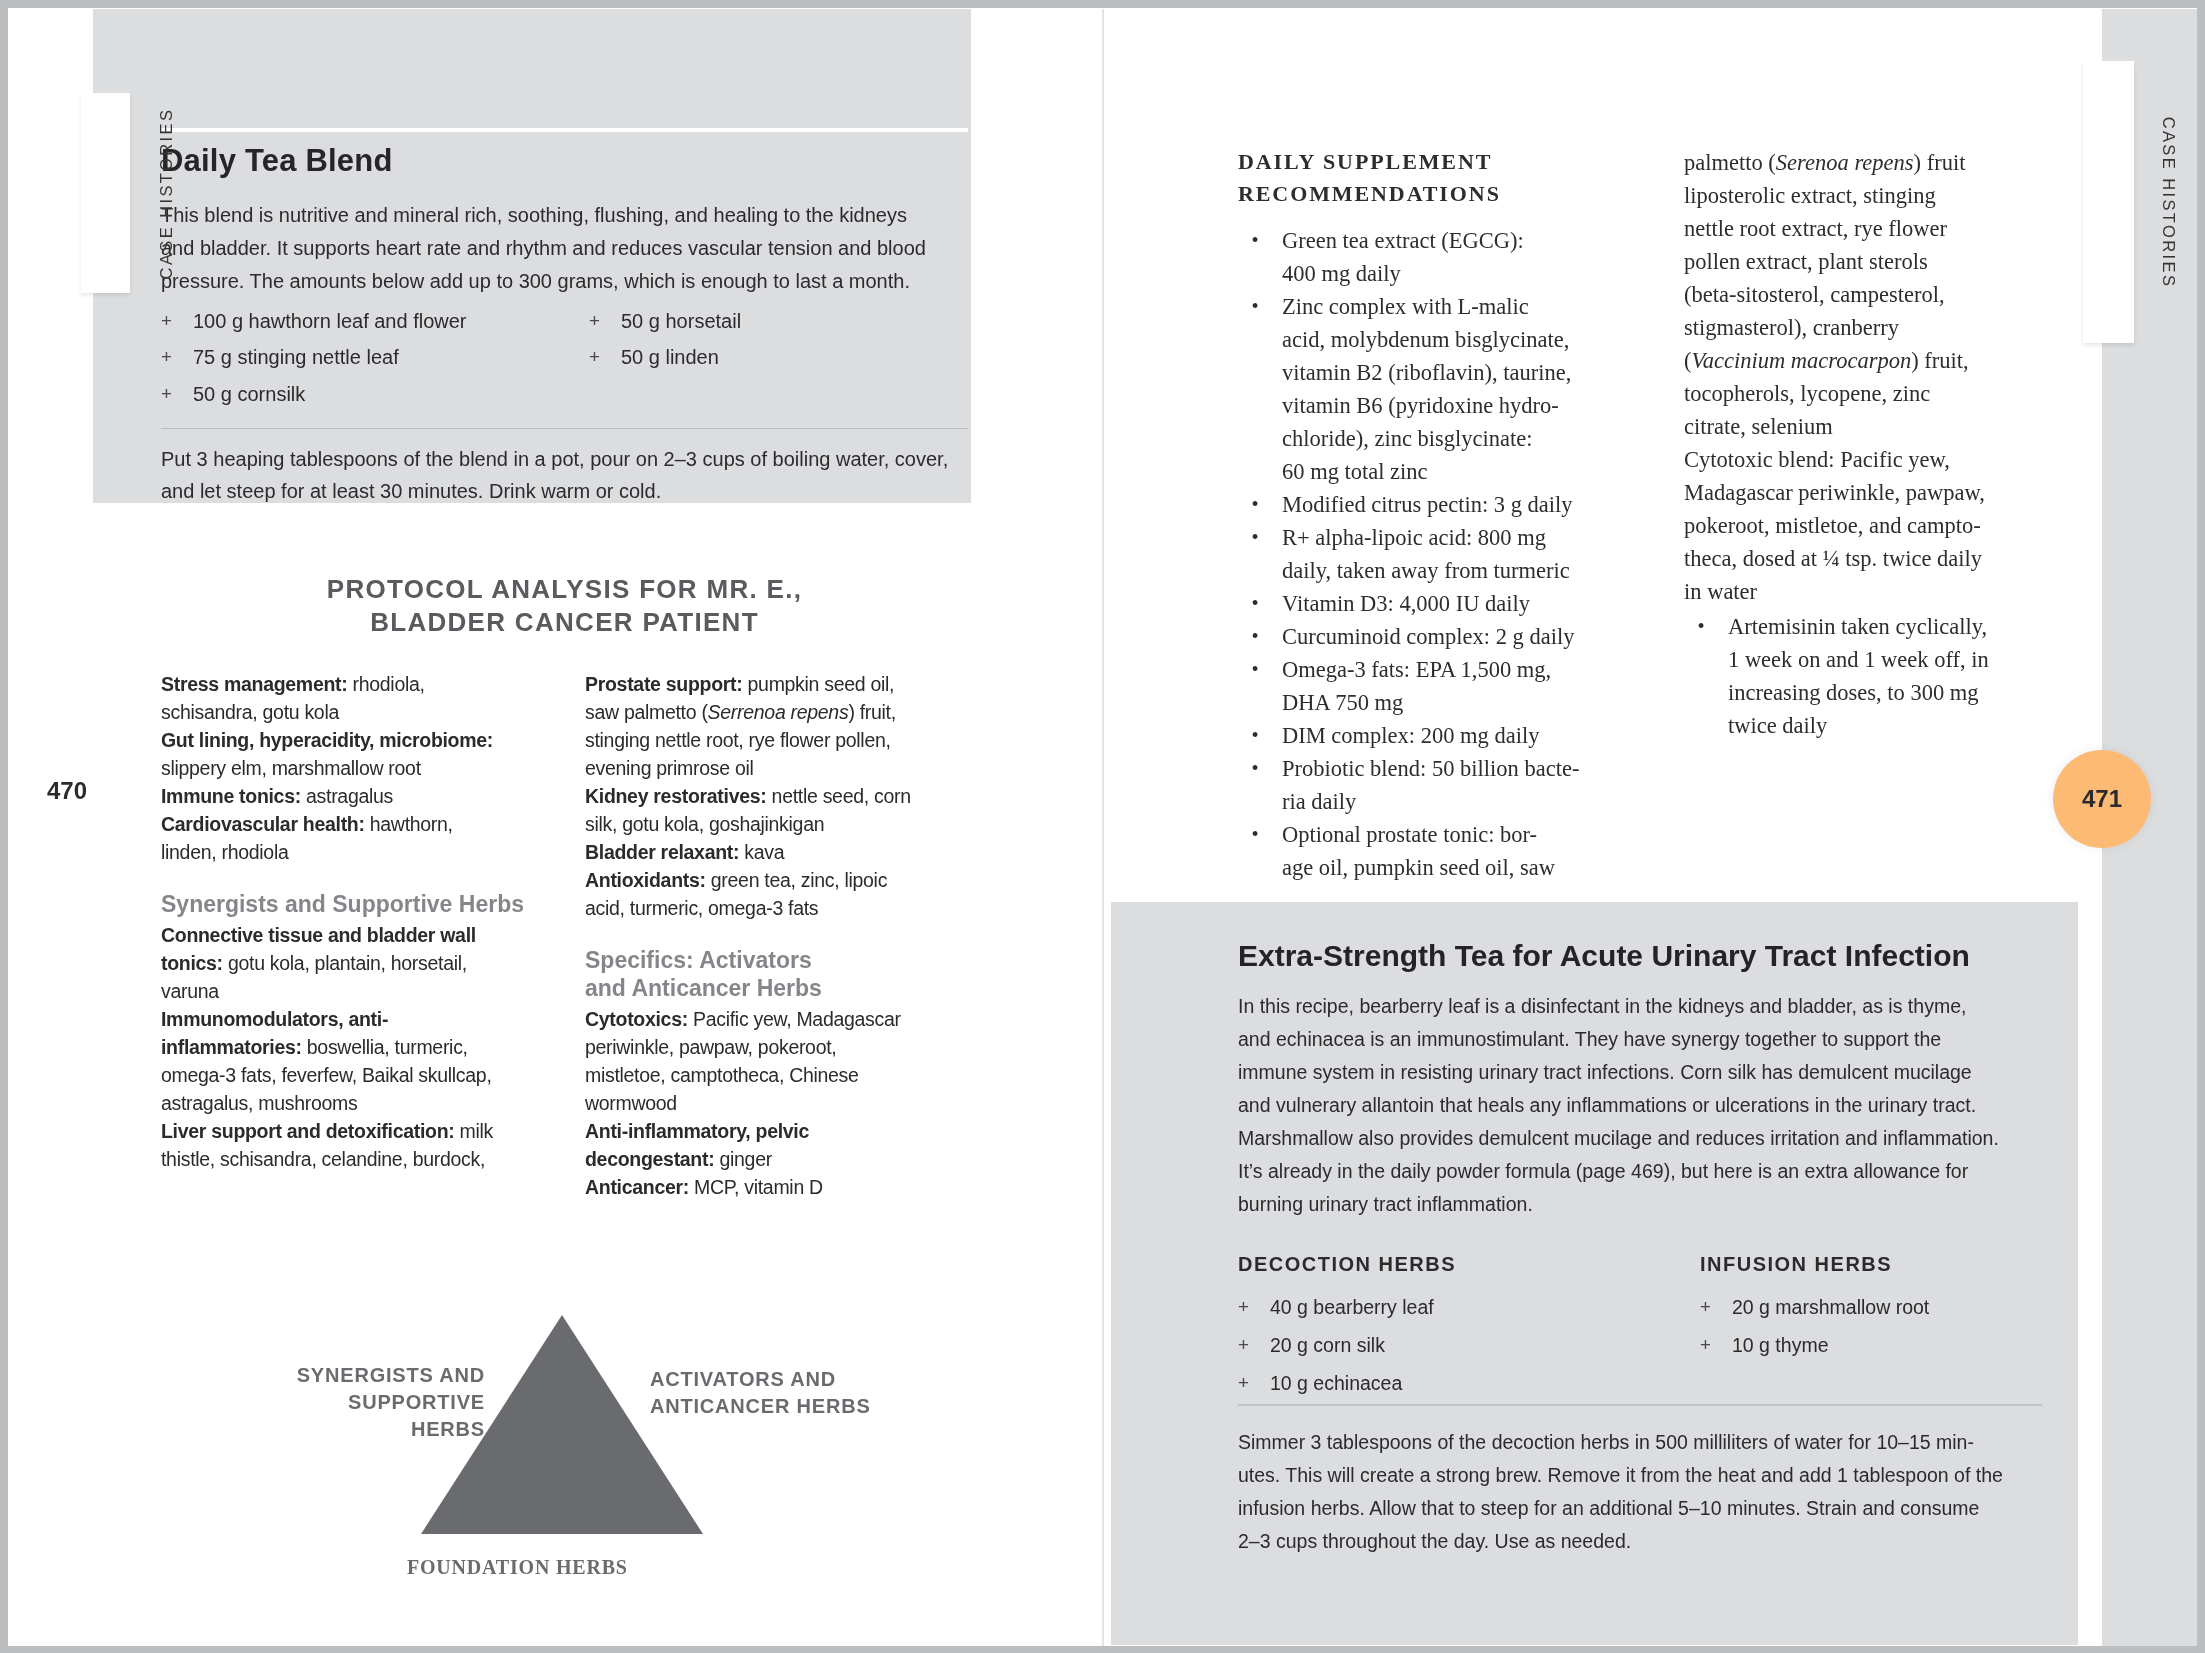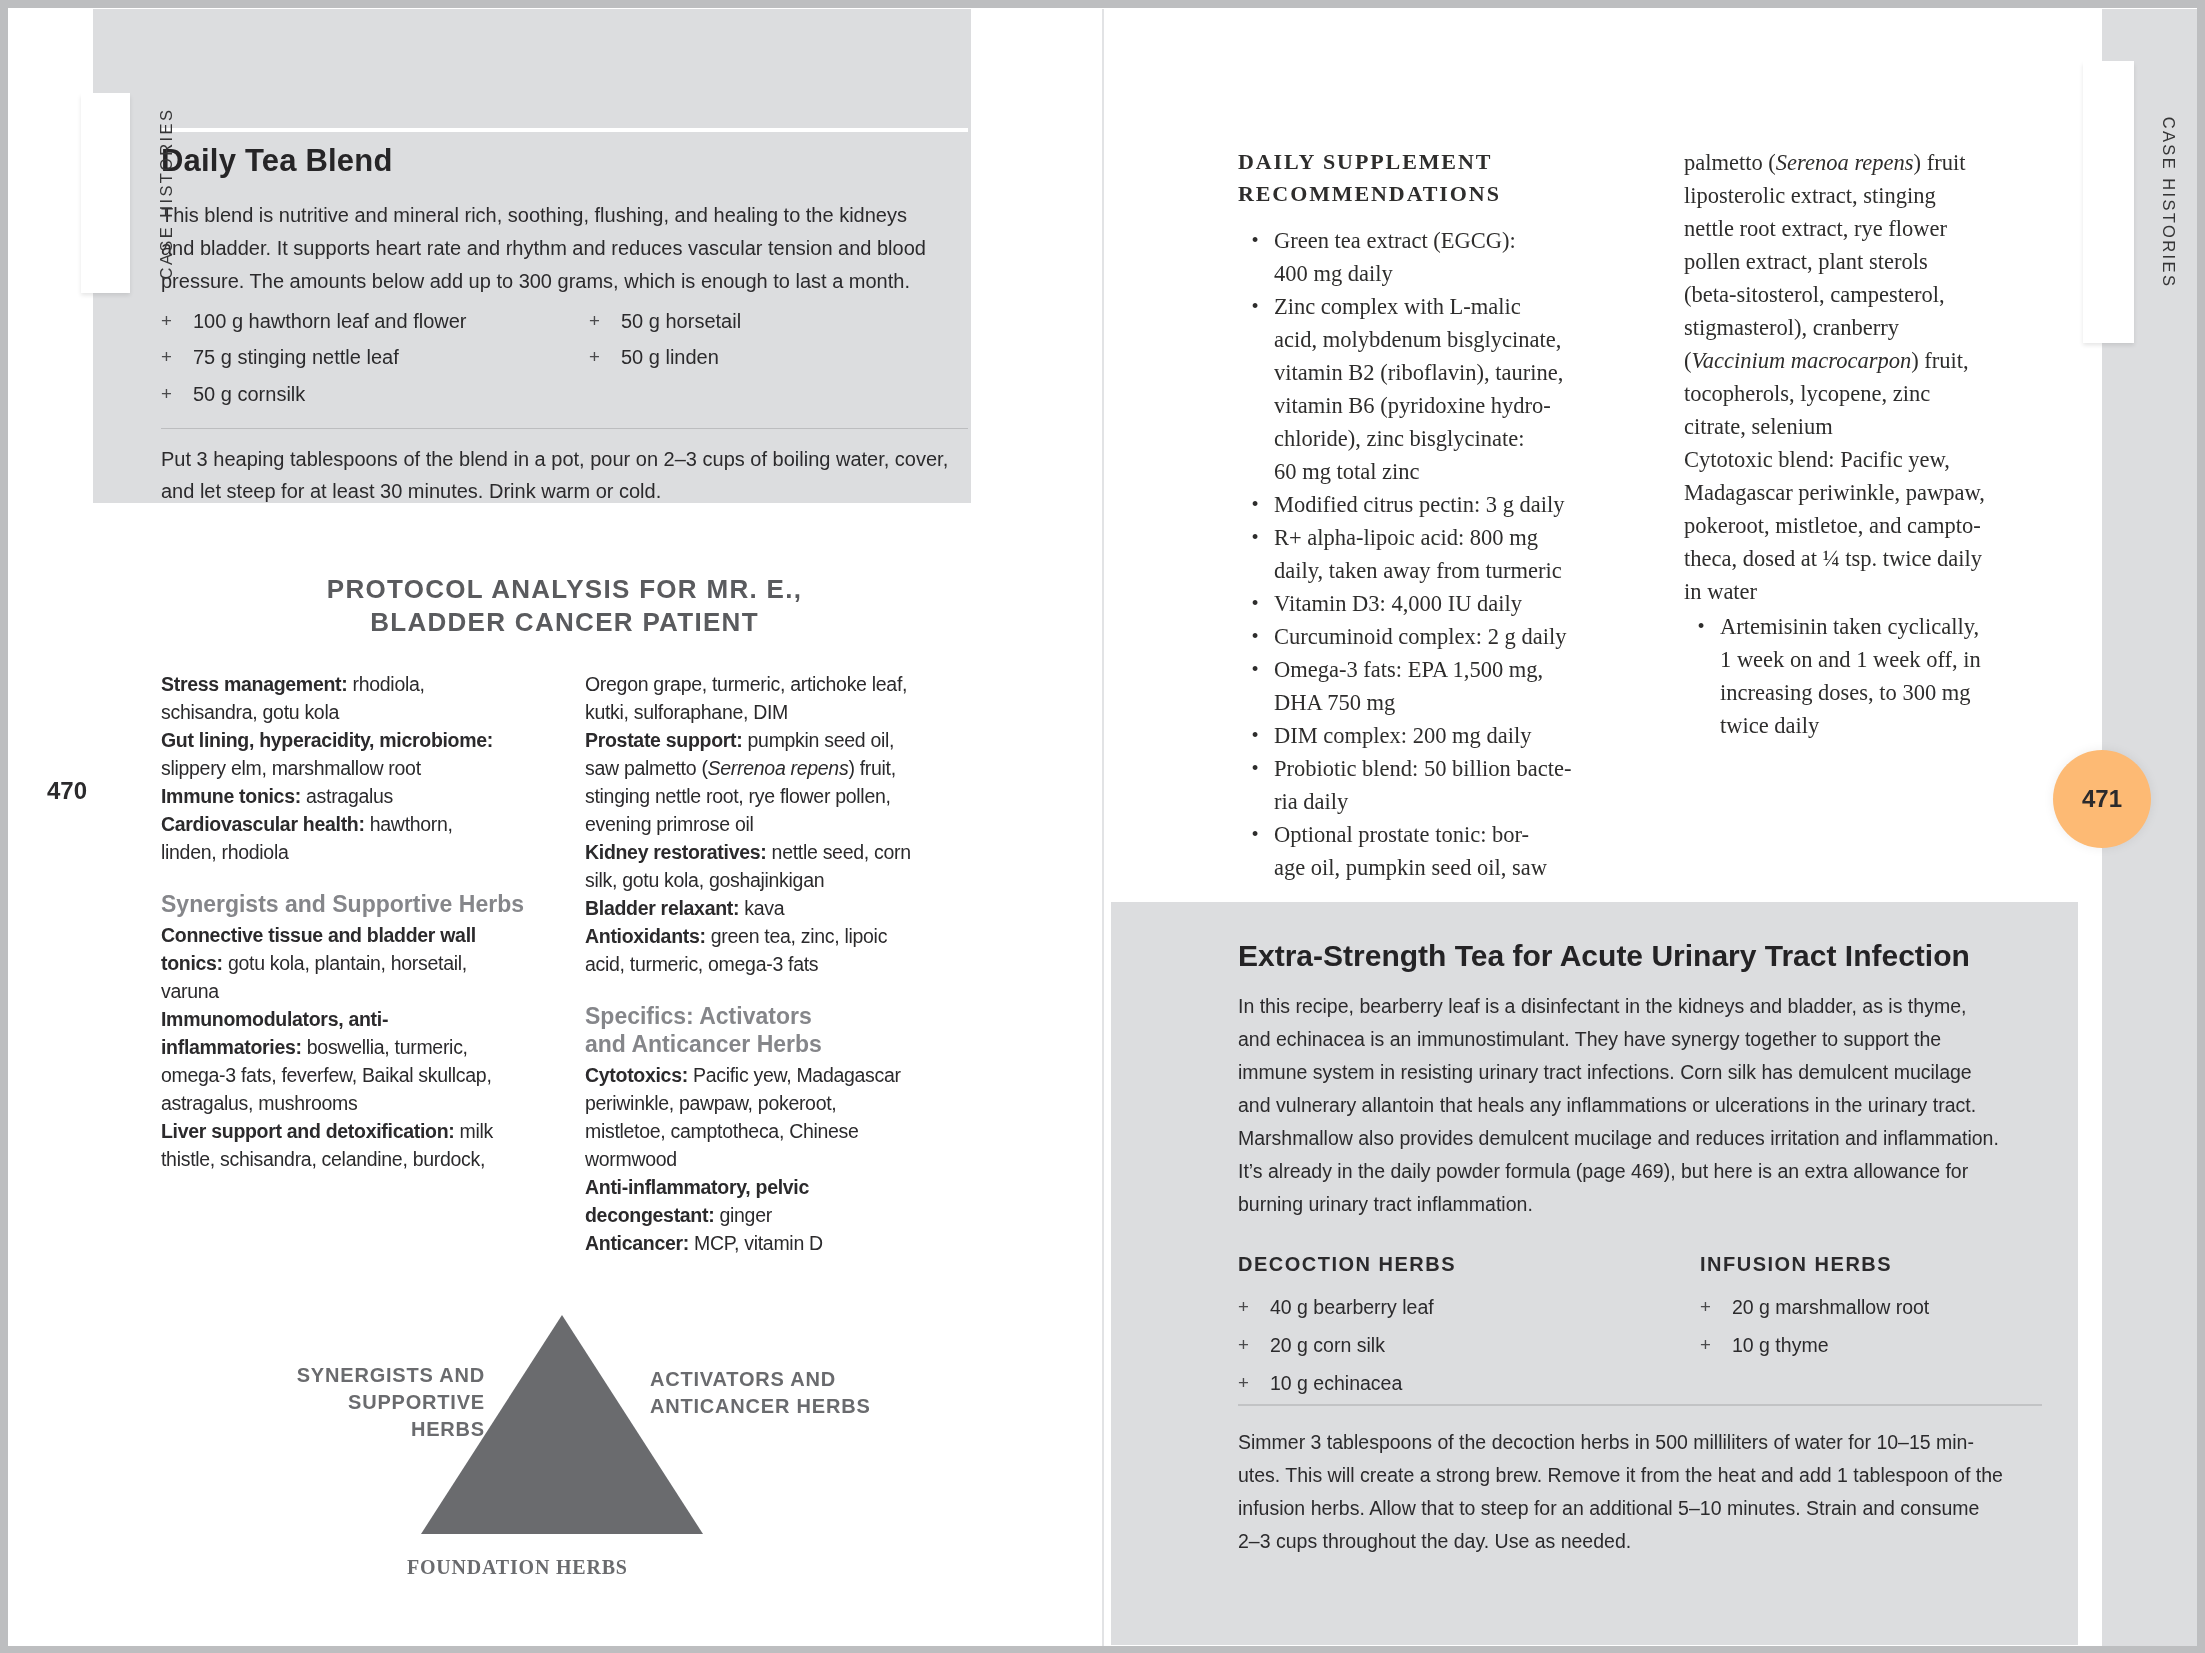--- a/index.html
+++ b/index.html
@@ -57,21 +57,21 @@
   .num-circle{position:absolute;left:2053px;top:750px;width:98px;height:98px;border-radius:50%;
               background:#fdba74;display:grid;place-items:center;z-index:5;box-shadow:0 0 10.2px rgba(0,0,0,.07);}
   .serif{font-family:"Liberation Serif",serif;color:#2e2d2c;}
   .rcol{position:absolute;top:146px;width:383px;}
   .rcol1{left:1238px;}
   .rcol2{left:1684px;}
   .serif-h{margin:0 0 13.6px 0;font-size:22px;line-height:32px;font-weight:bold;letter-spacing:1.9px;}
   .rtext{font-size:22.5px;line-height:33px;}
   .brow{display:flex;align-items:flex-start;}
   .bmark{width:36px;flex:0 0 36px;padding-left:13.6px;box-sizing:border-box;font-size:20.4px;line-height:33px;color:#2e2d2c;}
-  .brow .rtext{flex:1;}
+  .brow .rtext{flex:1;margin-left:8px;}
   .rcol2 .specialty-h{margin-top:32px;}
   .rcol2 .cont{margin:0;}
   .rcol2 p{margin:0;}
 
   .uti{position:absolute;left:1111px;top:902px;width:967px;height:743px;background:#dcdddf;z-index:2;}
   .uti-title{position:absolute;left:127px;top:37px;margin:0;font-size:30px;font-weight:bold;color:#242325;}
   .uti-intro{position:absolute;left:127px;top:88px;width:804px;margin:0;font-size:19.5px;line-height:33px;}
   .uti-cols{position:absolute;left:127px;top:351px;width:804px;display:flex;}
   .uti-col1{width:462px;}
   .uti-col2{flex:1;}
@@ -146,23 +146,21 @@
 inflammatories:</span><span> boswellia, turmeric,
 omega-3 fats, feverfew, Baikal skullcap,
 astragalus, mushrooms
 </span><span class="b">Liver support and detoxification:</span><span> milk
 thistle, schisandra, celandine, burdock,</span></p>
       </section>
     </div>
 
     <div class="pcol pcol2">
       <section>
-        <p class="pbody pre"><span>Oregon grape, turmeric, artichoke leaf,
-kutki, sulforaphane, DIM
-</span><span class="b">Prostate support:</span><span> pumpkin seed oil,
+        <p class="pbody pre"><span class="b">Prostate support:</span><span> pumpkin seed oil,
 saw palmetto (</span><span class="i">Serrenoa repens</span><span>) fruit,
 stinging nettle root, rye flower pollen,
 evening primrose oil
 </span><span class="b">Kidney restoratives:</span><span> nettle seed, corn
 silk, gotu kola, goshajinkigan
 </span><span class="b">Bladder relaxant:</span><span> kava
 </span><span class="b">Antioxidants:</span><span> green tea, zinc, lipoic
 acid, turmeric, omega-3 fats</span></p>
       </section>
       <section>

